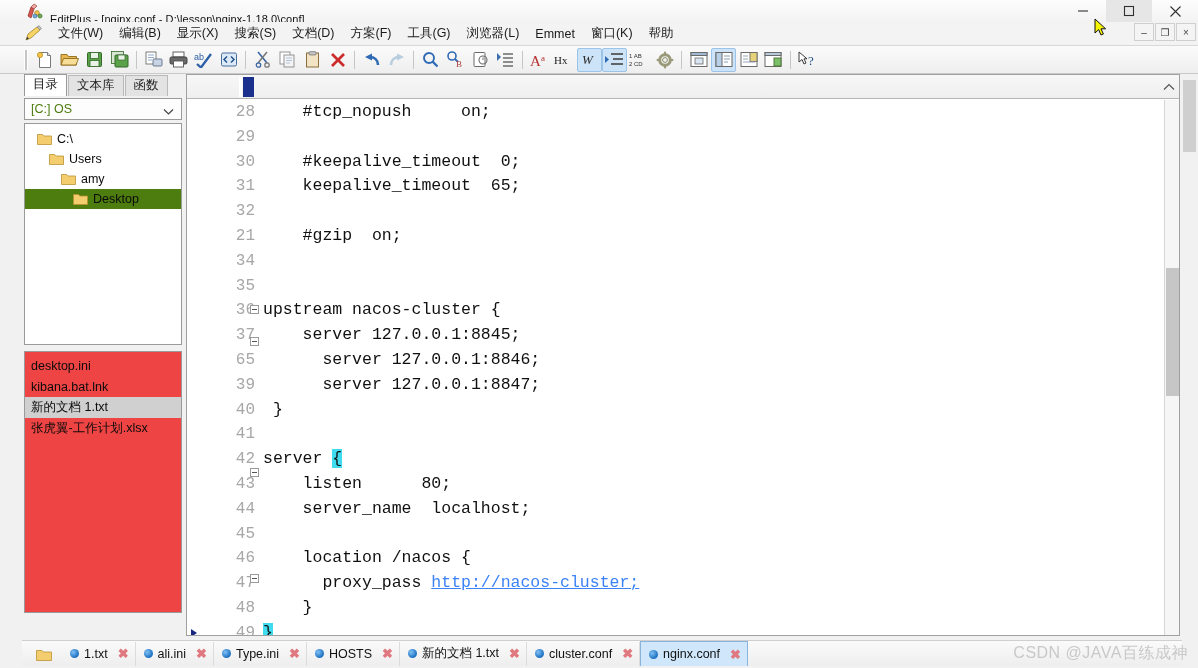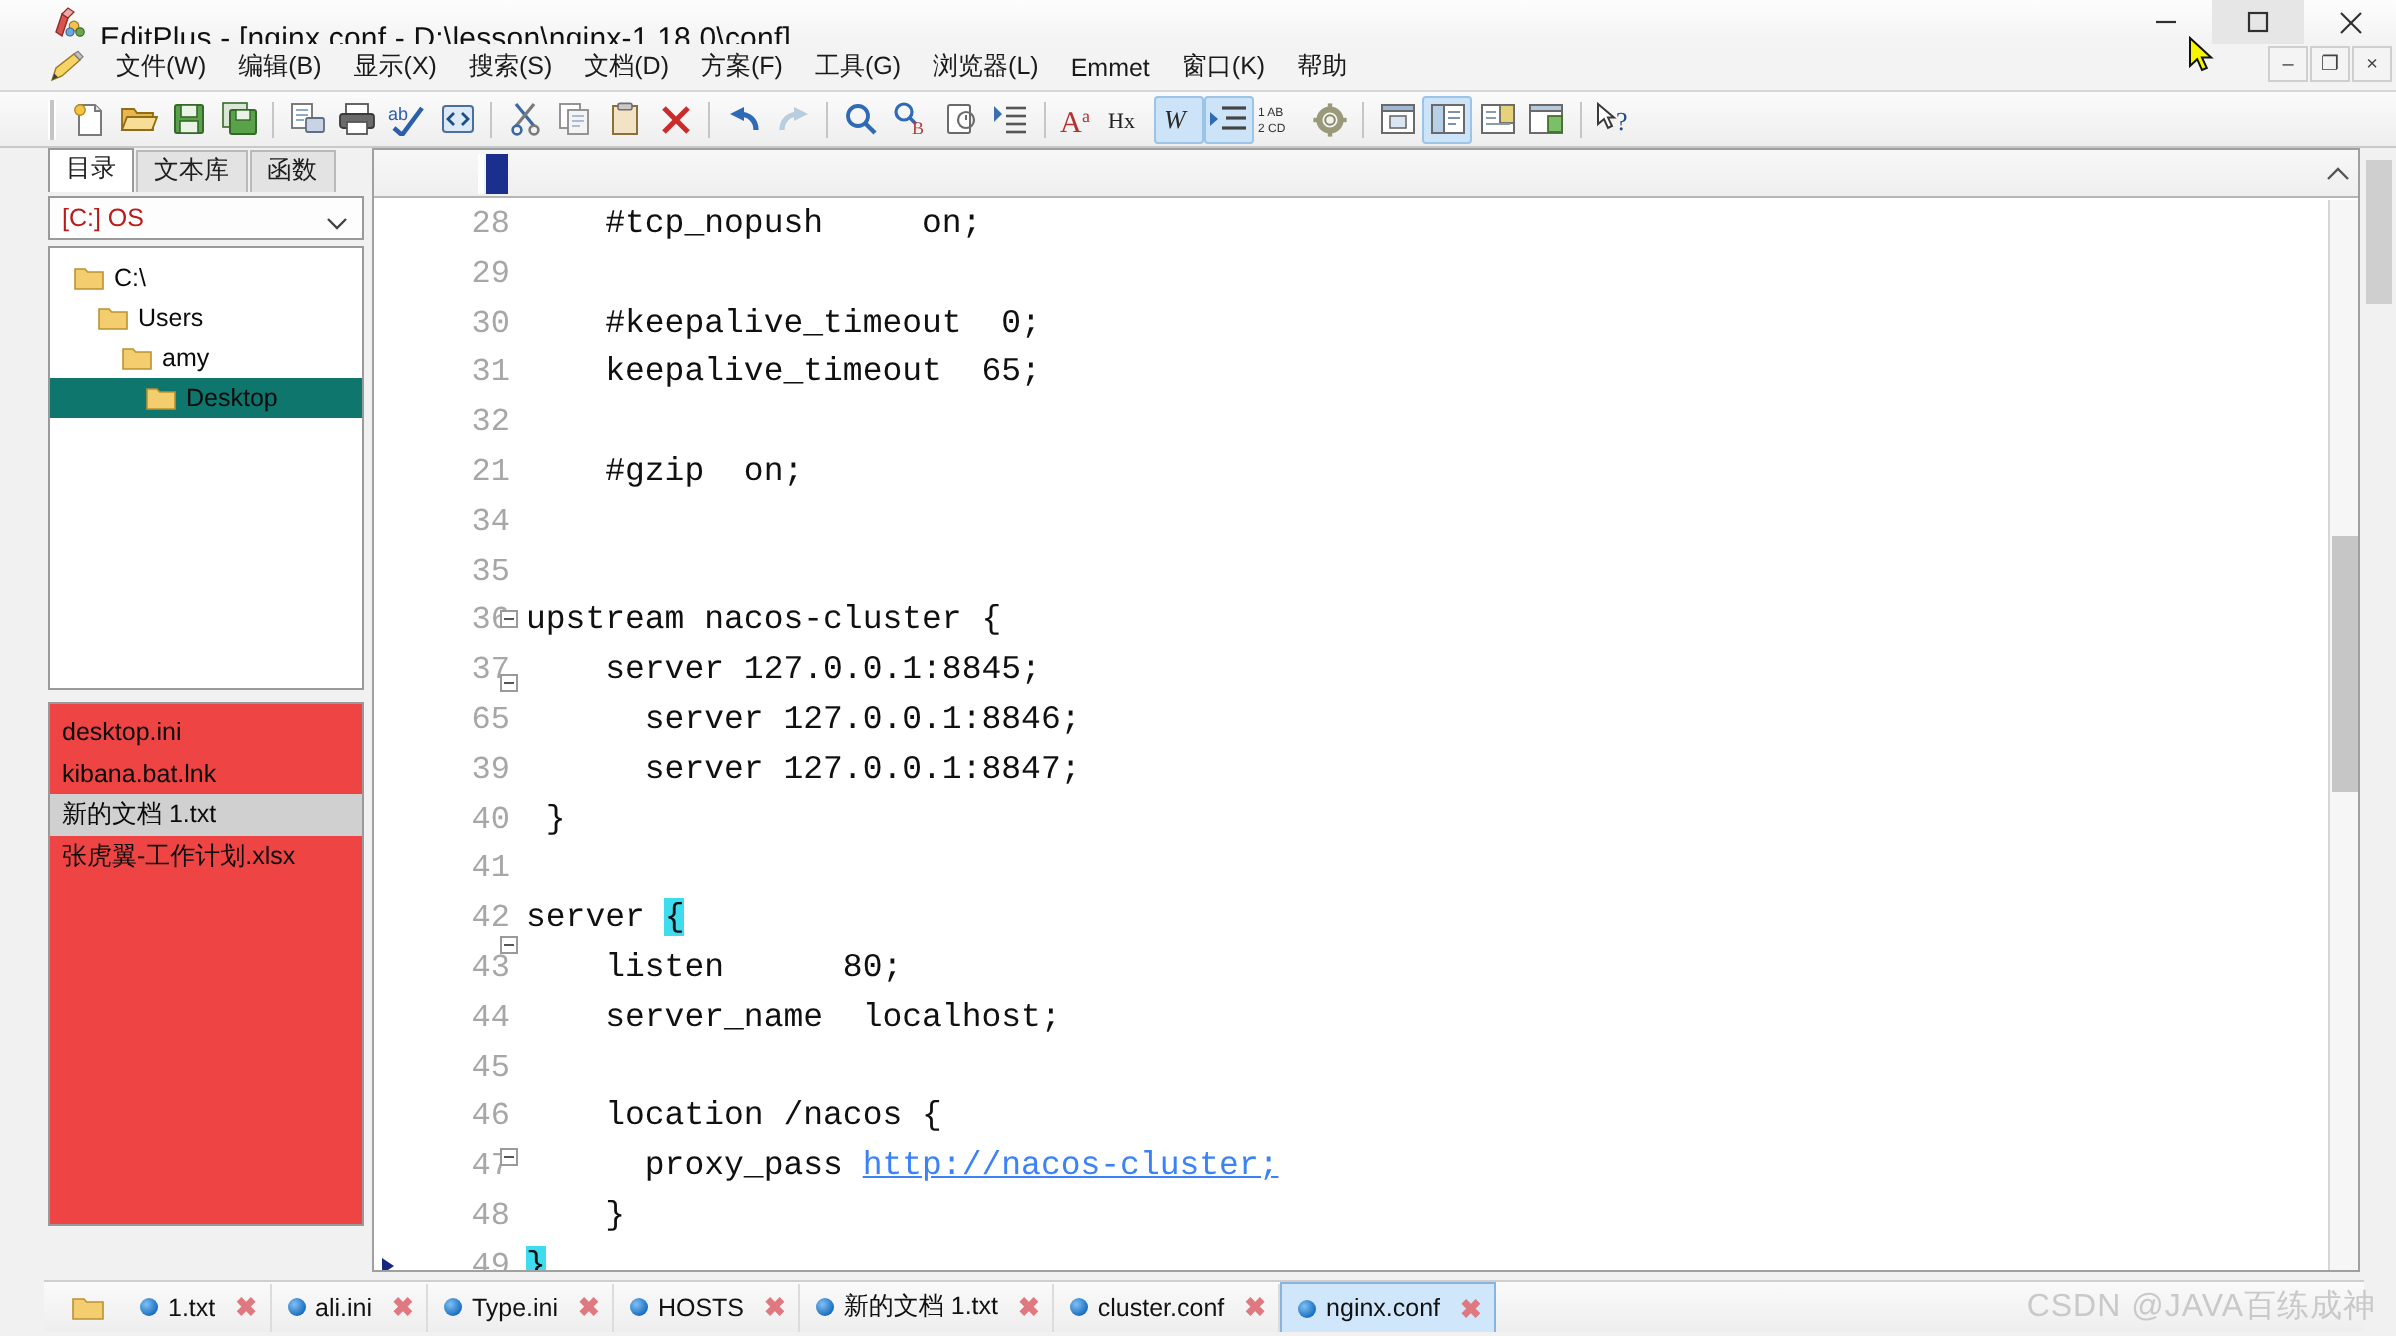--- a/index.html
+++ b/index.html
@@ -21,21 +21,21 @@
   .titlebar {
     position: absolute; left: 0; top: 0; width: 1198px; height: 22px;
     background: linear-gradient(to bottom,#fdfdfd,#f3f3f3);
     display: flex; align-items: center;
   }
   .title-icon {
     width: 18px; height: 16px; margin-left: 26px; margin-right: 6px;
     position: relative; flex: none;
   }
   .title-text {
-    font-size: 15px; color: #101010; letter-spacing: .1px;
+    font-size: 11px; color: #101010; letter-spacing: .1px;
     white-space: nowrap;
     margin-top: 16px;
   }
   .wincontrols {
     position: absolute; right: 0; top: 0; height: 22px;
     display: flex;
   }
   .wc { width: 46px; height: 22px; display:flex; align-items:center; justify-content:center; }
   .wc.hover { background:#e6e6e6; }
   .wc svg { display:block; }
@@ -88,33 +88,33 @@
   }
   .side-tabs { display:flex; height: 22px; align-items: flex-end; padding-left: 2px; }
   .side-tab {
     font-size: 12.5px; padding: 2px 8px 3px 8px; background:#e3e3e3;
     border:1px solid #b9b9b9; border-bottom: none; color:#202020;
     margin-right: 1px; line-height: 15px;
   }
   .side-tab.active { background:#ffffff; border-color:#9a9a9a; padding-bottom:4px;margin-top:48px; }
   .combo {
     margin: 2px 2px 0 2px; height: 22px; background:#fdfdfd; border:1px solid #9a9a9a;
-    display:flex; align-items:center; padding-left:6px; font-size:12.5px; color:#b91c1c;
+    display:flex; align-items:center; padding-left:6px; font-size:12.5px; color:#4d7c0f;
     position: relative;
   }
   .combo .chev { position:absolute; right:7px; top:6px; }
   .treebox {
     margin: 3px 2px 0 2px; height: 222px; background:#ffffff; border:1px solid #9a9a9a;
     overflow:hidden; padding-top: 5px;
   }
   .tree-row {
     display:flex; align-items:center; height: 20px; font-size: 12.5px; color:#0b0b0b;
     padding-right: 2px;
   }
-  .tree-row.sel { background:#0f766e; }
+  .tree-row.sel { background:#4d7c0f; }
   .folder { width:15px; height:12px; margin-right:5px; flex:none; position:relative; }
   .listbox {
     margin: 6px 2px 0 2px; height: 262px; background:#ef4444; border:1px solid #9a9a9a;
     padding-top: 3px; overflow:hidden;
   }
   .list-row { height: 21px; font-size:12.5px; color:#0b0b0b; padding-left:6px; display:flex; align-items:center; }
   .list-row.sel { background:#d0d0d0; }
   .filtercombo {
     margin: 6px 2px 0 2px; height: 22px; background:#fdfdfd; border:1px solid #9a9a9a;
     display:flex; align-items:center; padding-left:6px; font-size:12.5px; color:#101010; position:relative;

